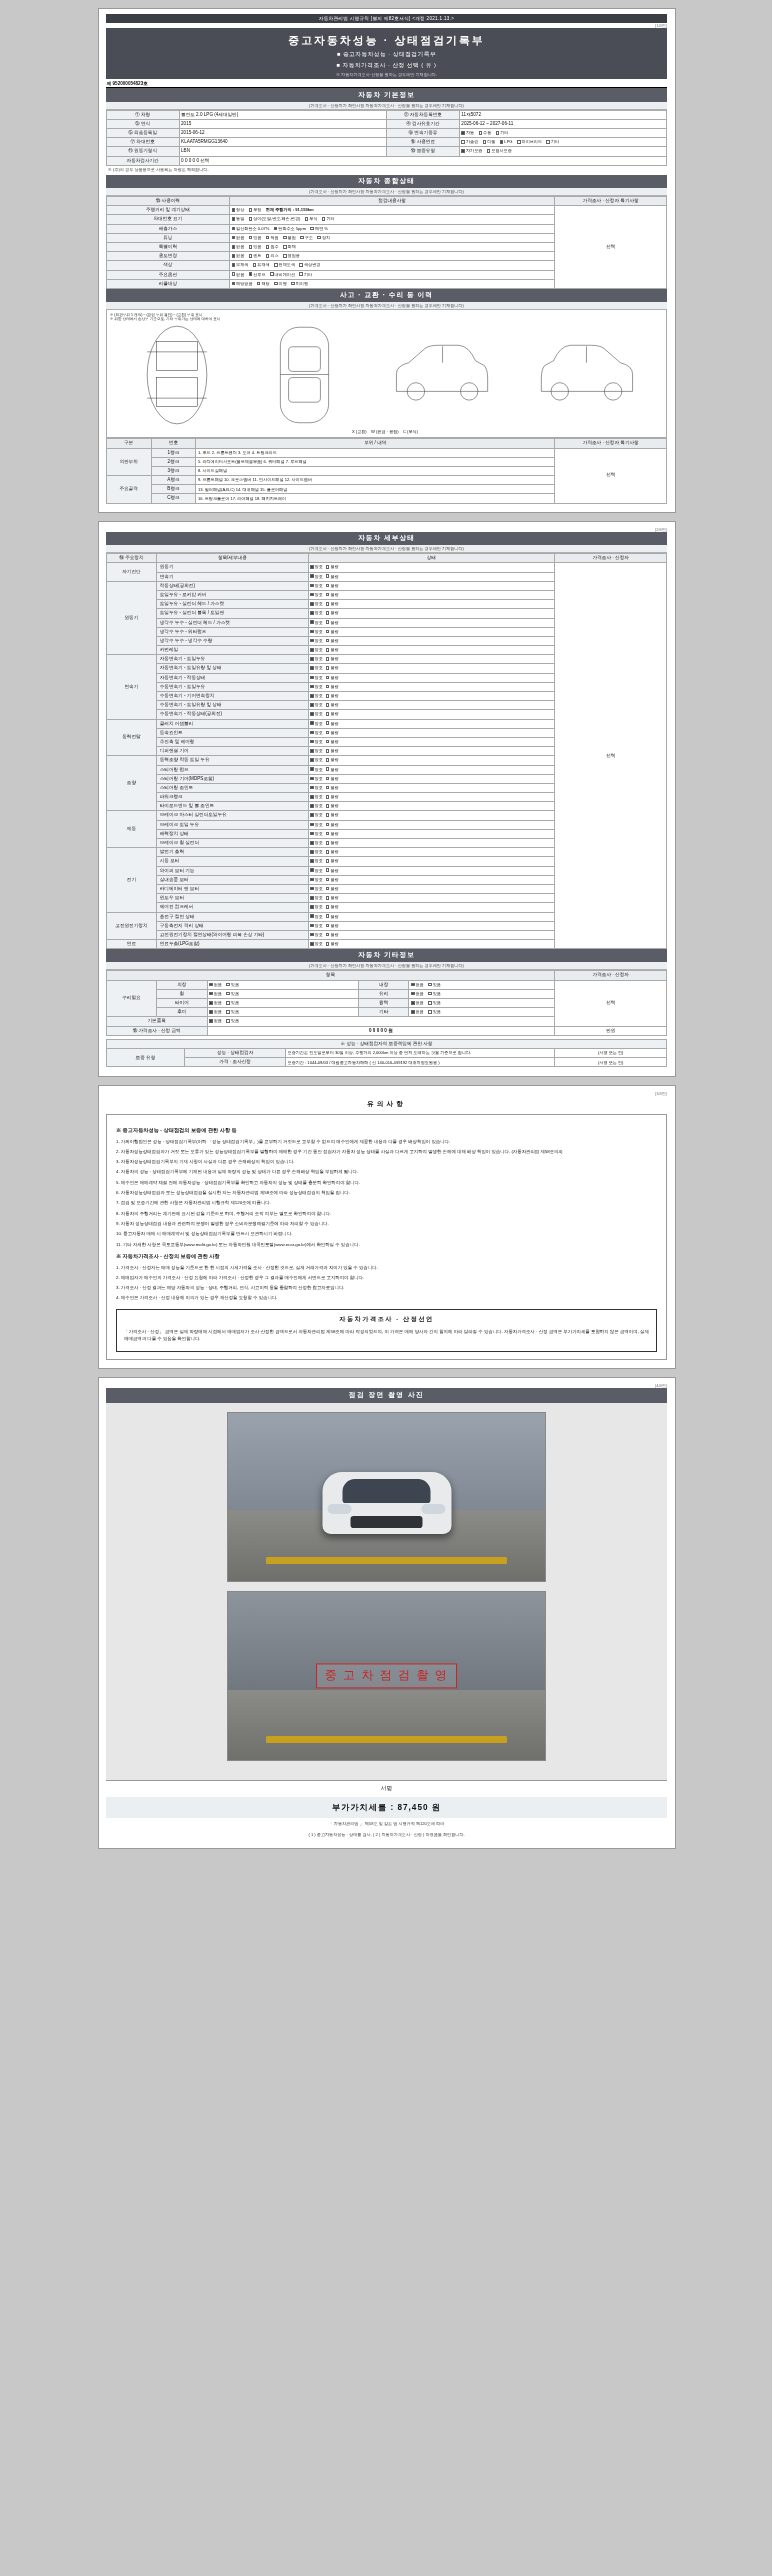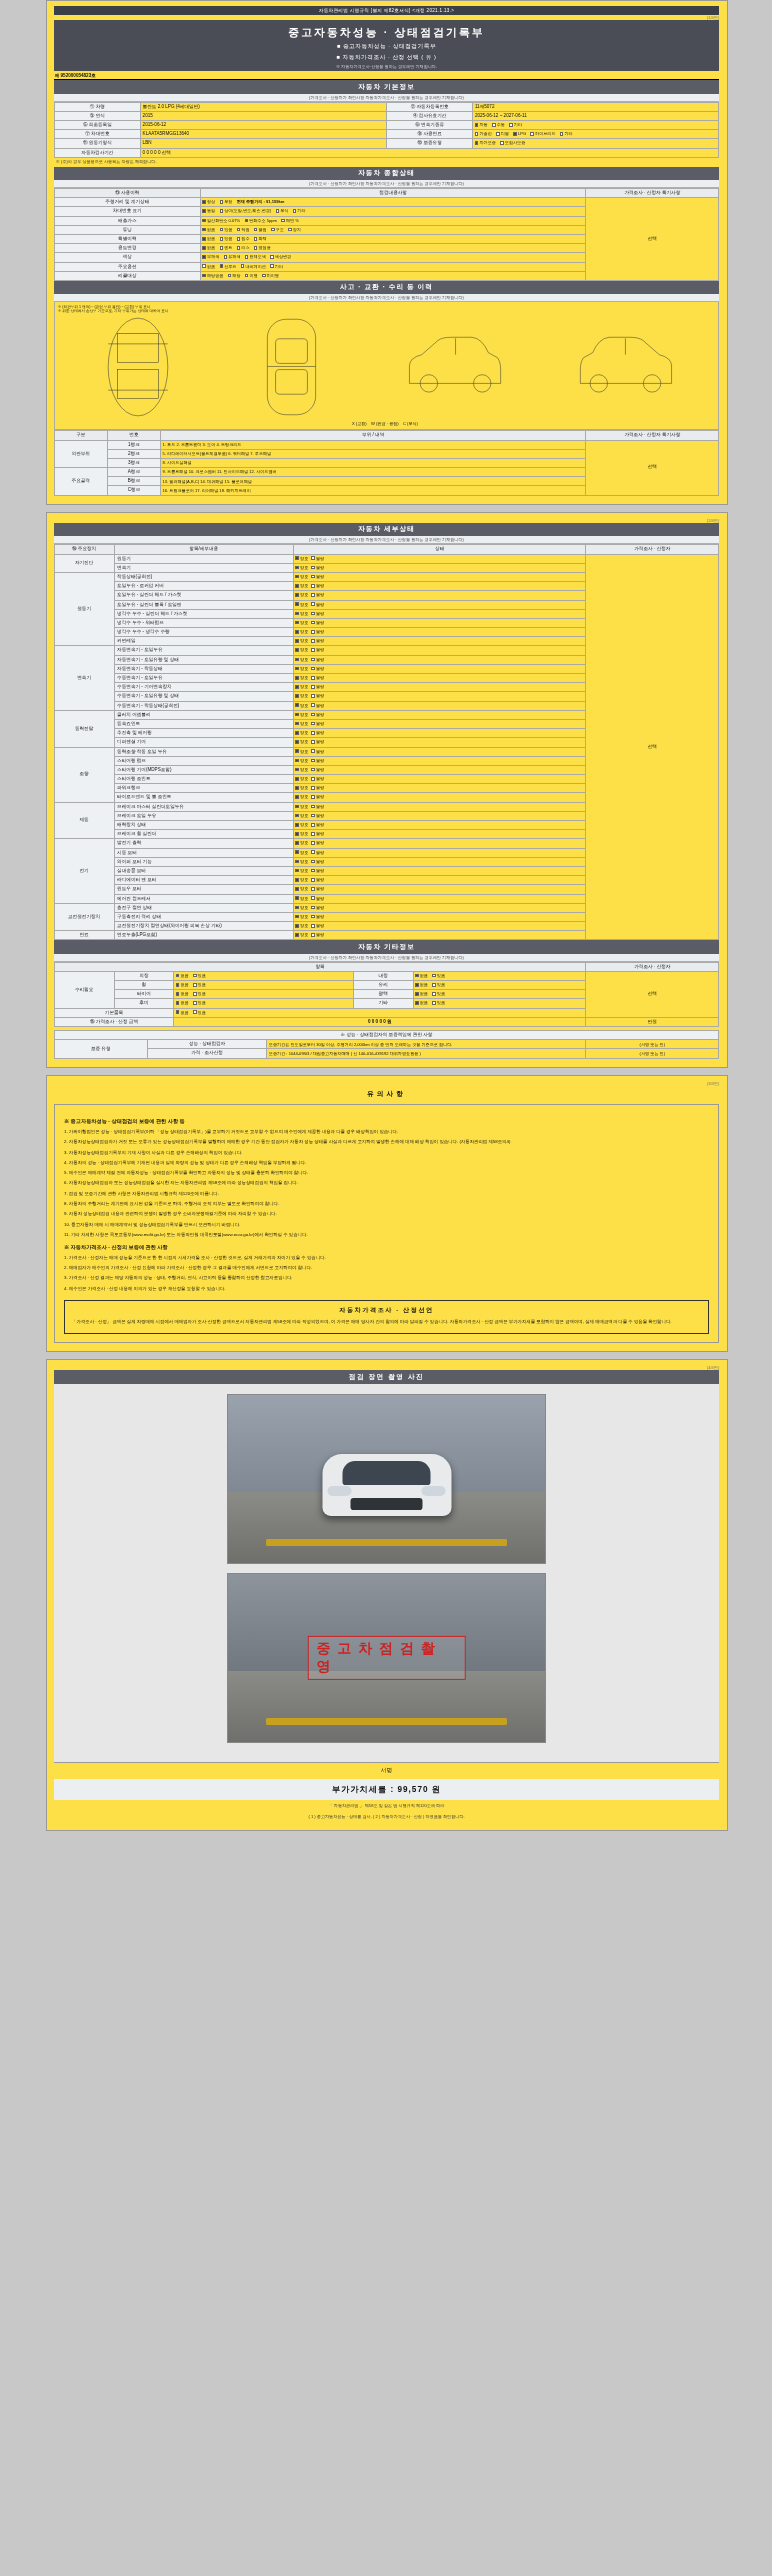--- a/index.html
+++ b/index.html
@@ -4,21 +4,21 @@
 <style>
   * { box-sizing: border-box; }
   html, body { margin:0; padding:0; }
   body {
     width:773px; background:#c8c8c8;
     font-family:"Liberation Sans", sans-serif;
     font-size:5.7px; color:#111;
     -webkit-font-smoothing:antialiased;
   }
   .page {
-    width:682px; margin:0 auto; background:#fde047;
+    width:578px; margin:8px auto; background:#ffffff;
     border:0.5px solid #999; padding:5.2px 7.2px 8.2px 7.2px;
   }
   .page + .page { margin-top:7.2px; }
   .pg-mark { text-align:right; font-size:4.1px; color:#777; }
 
   
   .topbar {
     background:#3d3f47; color:#fff; text-align:center; padding:2.1px 0;
     font-size:4.6px; letter-spacing:0.3px;
   }
@@ -90,21 +90,21 @@
     width:129px; height:62px; background:#e8eaec; border-radius:19.6px 19.6px 8.2px 8.2px;
     box-shadow:0 3.1px 7.2px rgba(0,0,0,.45);
   }
   .ph .win { position:absolute; left:50%; transform:translateX(-50%); top:7.2px; width:88px; height:24px; background:#3c4550; border-radius:12.4px 12.4px 3.1px 3.1px;}
   .ph .lampL,.ph .lampR { position:absolute; top:32px; width:24px; height:10.3px; background:#cfd6dd; border-radius:5.2px;}
   .ph .lampL{left:5.2px;} .ph .lampR{right:5.2px;}
   .ph .grille { position:absolute; left:50%; transform:translateX(-50%); top:44px; width:72px; height:12.4px; background:#2f3338; border-radius:3.1px;}
   .ph .lift { position:absolute; bottom:10%; left:12%; right:12%; height:7.2px; background:#c8a020; border-radius:1.5px;}
   .ph .stampbox {
     position:absolute; left:50%; top:50%; transform:translate(-50%,-50%);
-    border:1.5px solid #cc2222; color:#cc2222; font-size:14px; font-weight:bold;
+    border:1.5px solid #cc2222; color:#cc2222; font-size:12px; font-weight:normal;
     padding:3.1px 8.2px; letter-spacing:1.5px; background:rgba(255,255,255,.12);
   }
   .sign-row { border-top:0.5px solid #999; text-align:center; font-size:5.7px; padding:4.1px 0; }
   .price-row { background:#eceff1; text-align:center; font-size:8.2px; font-weight:bold; padding:5.2px 0; letter-spacing:1px;}
   .foot-note { font-size:4.1px; text-align:center; color:#333; line-height:1.6; padding:3.1px 0 1px; }
 </style>
 </head>
 <body>
 
 <div class="page">
@@ -723,18 +723,18 @@
     </div>
     <div class="ph lower">
       <div class="floor"></div>
       <div class="lift"></div>
       <div class="stampbox">중 고 차 점 검 촬 영</div>
     </div>
   </div>
   <div class="sign-row">서명</div>
   <div class="price-row">
     <span>부가가치세를 :</span>
-    <span>99,570 원</span>
+    <span>87,450 원</span>
   </div>
   <div class="foot-note">「 자동차관리법 」 제58조 및 같은 법 시행규칙 제120조에 따라</div>
   <div class="foot-note">( 1 ) 중고자동차성능 · 상태를 검사, ( 2 ) 자동차가격조사 · 산정 ) 하였음을 확인합니다.</div>
 </div>
 
 
 </body></html>

